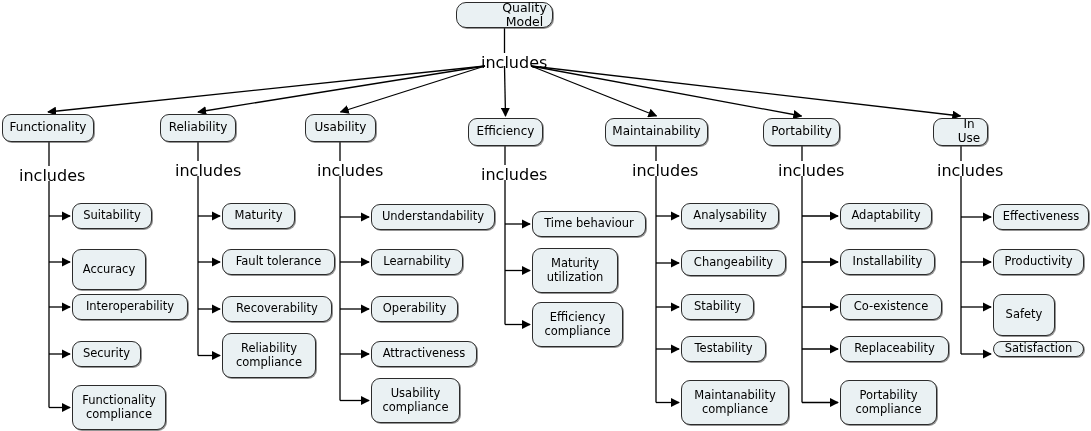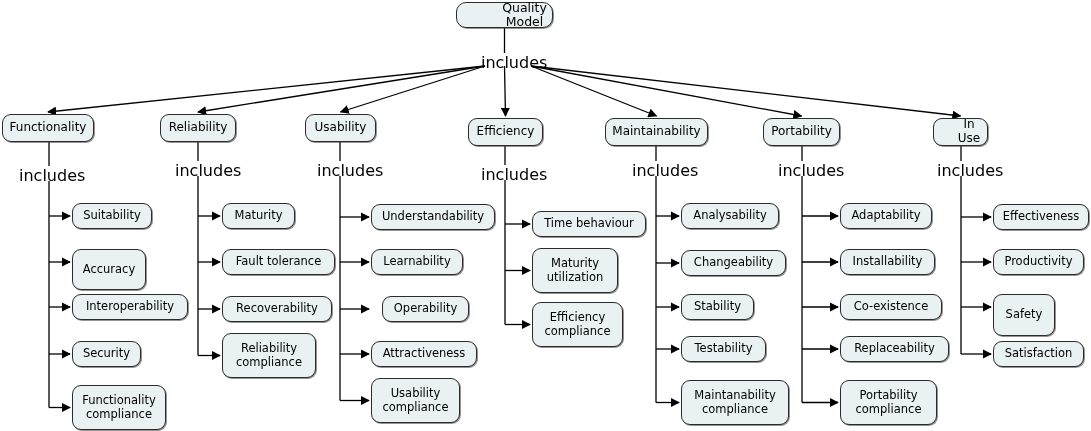--- a/index.html
+++ b/index.html
@@ -139,21 +139,21 @@
       <div class="edge-label" style="left: 175px; top: 161px;">includes</div>
       <div class="node leaf" style="left: 222px; top: 203px; width: 73px; height: 26px;">Maturity</div>
       <div class="node leaf" style="left: 222px; top: 249px; width: 113px; height: 26px;">Fault tolerance</div>
       <div class="node leaf" style="left: 222px; top: 296px; width: 110px; height: 26px;">Recoverability</div>
       <div class="node leaf" style="left: 222px; top: 333px; width: 94px; height: 45px;">Reliability
 compliance</div>
       <div class="node level1" style="left: 305px; top: 114px; width: 71px; height: 28px;">Usability</div>
       <div class="edge-label" style="left: 317px; top: 161px;">includes</div>
       <div class="node leaf" style="left: 371px; top: 204px; width: 124px; height: 26px;">Understandability</div>
       <div class="node leaf" style="left: 371px; top: 249px; width: 92px; height: 26px;">Learnability</div>
-      <div class="node leaf" style="left: 382px; top: 296px; width: 87px; height: 26px;">Operability</div>
+      <div class="node leaf" style="left: 371px; top: 296px; width: 87px; height: 26px;">Operability</div>
       <div class="node leaf" style="left: 371px; top: 341px; width: 106px; height: 26px;">Attractiveness</div>
       <div class="node leaf" style="left: 371px; top: 378px; width: 89px; height: 45px;">Usability
 compliance</div>
       <div class="node level1" style="left: 468px; top: 118px; width: 75px; height: 28px;">Efficiency</div>
       <div class="edge-label" style="left: 481px; top: 165px;">includes</div>
       <div class="node leaf" style="left: 532px; top: 211px; width: 114px; height: 26px;">Time behaviour</div>
       <div class="node leaf" style="left: 532px; top: 248px; width: 86px; height: 45px;">Maturity
 utilization</div>
       <div class="node leaf" style="left: 532px; top: 302px; width: 91px; height: 45px;">Efficiency
 compliance</div>
@@ -171,15 +171,15 @@
       <div class="node leaf" style="left: 840px; top: 249px; width: 95px; height: 26px;">Installability</div>
       <div class="node leaf" style="left: 840px; top: 294px; width: 102px; height: 26px;">Co-existence</div>
       <div class="node leaf" style="left: 840px; top: 336px; width: 109px; height: 26px;">Replaceability</div>
       <div class="node leaf" style="left: 840px; top: 380px; width: 97px; height: 45px;">Portability
 compliance</div>
       <div class="node level1" style="left: 933px; top: 118px; width: 55px; height: 28px; padding-left: 17px;">In Use</div>
       <div class="edge-label" style="left: 937px; top: 161px;">includes</div>
       <div class="node leaf" style="left: 993px; top: 204px; width: 96px; height: 26px;">Effectiveness</div>
       <div class="node leaf" style="left: 993px; top: 249px; width: 91px; height: 26px;">Productivity</div>
       <div class="node leaf" style="left: 993px; top: 294px; width: 62px; height: 42px;">Safety</div>
-      <div class="node leaf" style="left: 993px; top: 341px; width: 91px; height: 26px;">Satisfaction</div>
+      <div class="node leaf" style="left: 993px; top: 341px; width: 91px; height: 16px;">Satisfaction</div>
     </div>
 </div>
 
 </body></html>

